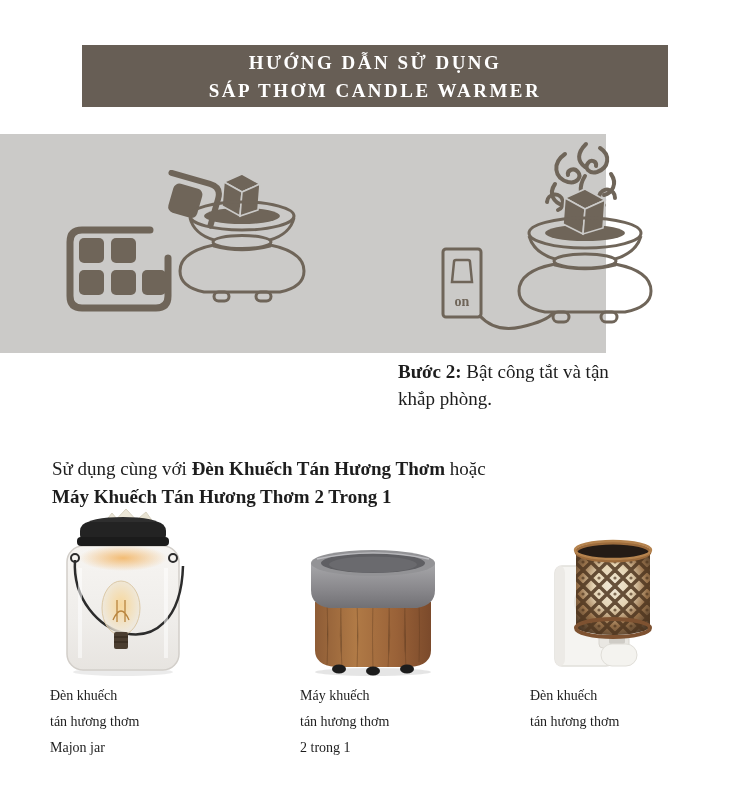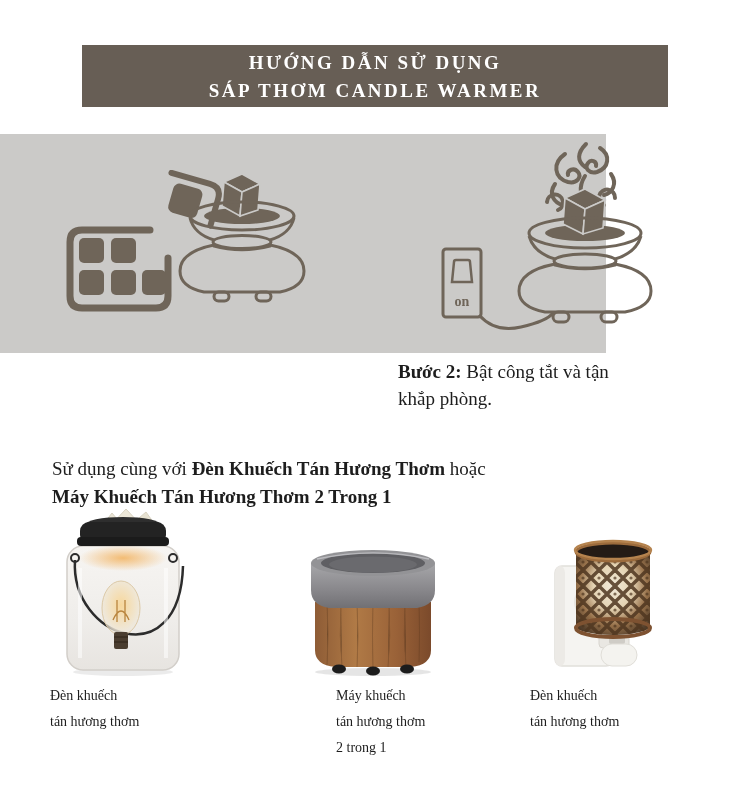--- a/index.html
+++ b/index.html
@@ -26,21 +26,21 @@
   
   .usage{position:absolute;left:52px;top:455px;width:660px;font-size:19px;line-height:28px;}
   
   .figs svg{position:absolute;display:block;}
   #fig-jar{left:42px;top:508px;}
   #fig-2in1{left:293px;top:546px;}
   #fig-plug{left:543px;top:538px;}
   
   .caption{position:absolute;top:683px;font-size:14px;line-height:26px;}
   .cap-1{left:50px;width:210px;}
-  .cap-2{left:300px;width:210px;margin-left:36px;}
+  .cap-2{left:300px;width:210px;}
   .cap-3{left:530px;width:210px;}
 </style>
 </head>
 <body>
 
 <div class="page">
 
   <div class="banner">
     <div>HƯỚNG DẪN SỬ DỤNG</div>
     <div>SÁP THƠM CANDLE WARMER</div>
@@ -252,20 +252,21 @@
         <path d="M33,24 L33,88 A37,9 0 0 0 107,88 L107,24 Z" fill="none"></path>
         <ellipse cx="70" cy="14" rx="37" ry="9" fill="#241b15" stroke="#9c6b3c" stroke-width="3"></ellipse>
         <ellipse cx="70" cy="12" rx="38" ry="9" fill="none" stroke="#b5834e" stroke-width="2.5"></ellipse>
       </g>
     </svg>
   </div>
 
   <div class="caption cap-1">
     <div>Đèn khuếch</div>
     <div>tán hương thơm</div>
+    <div>Majon jar</div>
   </div>
   <div class="caption cap-2">
     <div>Máy khuếch</div>
     <div>tán hương thơm</div>
     <div>2 trong 1</div>
   </div>
   <div class="caption cap-3">
     <div>Đèn khuếch</div>
     <div>tán hương thơm</div>
   </div>

